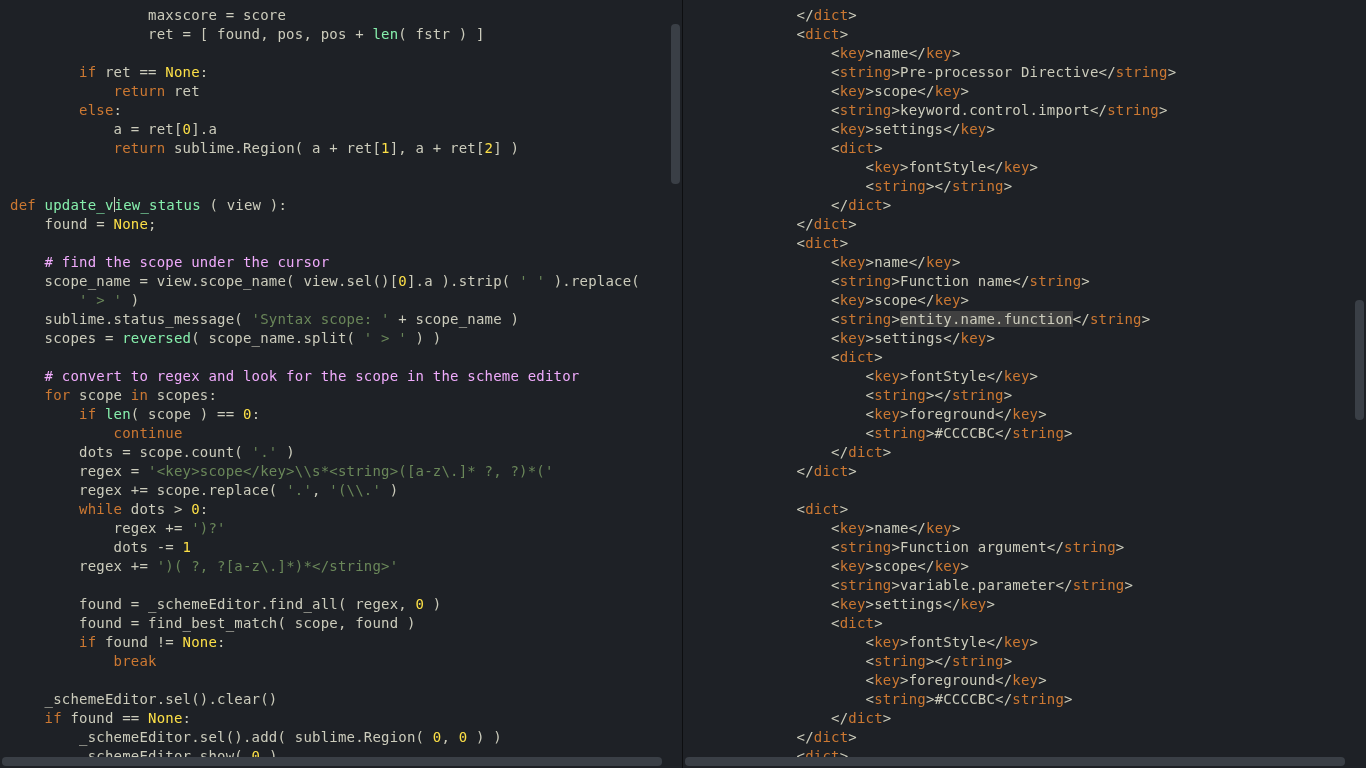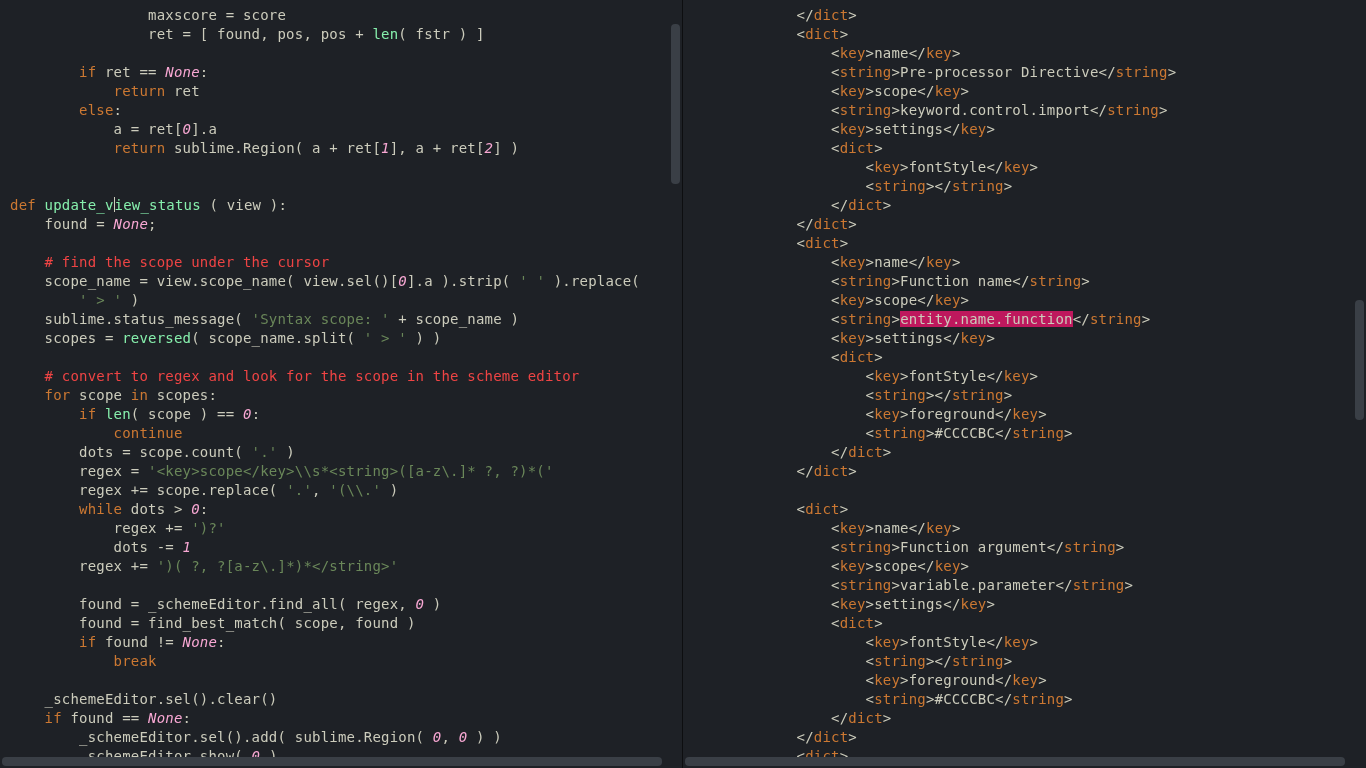--- a/index.html
+++ b/index.html
@@ -39,25 +39,25 @@
     position: absolute;
     bottom: 2px; left: 2px;
     height: 9px;
     background: #3a3f46;
     border-radius: 4px;
   }
   
   .kw   { color: #cc7832; text-align: right; }      
   .fn   { color: #86efac; }      
   .str  { color: #6a8759; }      
-  .num  { color: #f9a8d4; font-style: italic; }      
-  .cmt  { color: #ef4444; }      
+  .num  { color: #fde047; }      
+  .cmt  { color: #f0abfc; }      
   .pl   { color: #ccccbc; }      
   .tag  { color: #cc7832; }
-  .sel  { background: #be185d; padding: 0 0; }
+  .sel  { background: #404040; padding: 0 0; }
   .cursor {
     display: inline-block;
     width: 1px; height: 15px;
     background: #ccccbc;
     vertical-align: -2px;
   }
 </style>
 </head>
 <body>
 

